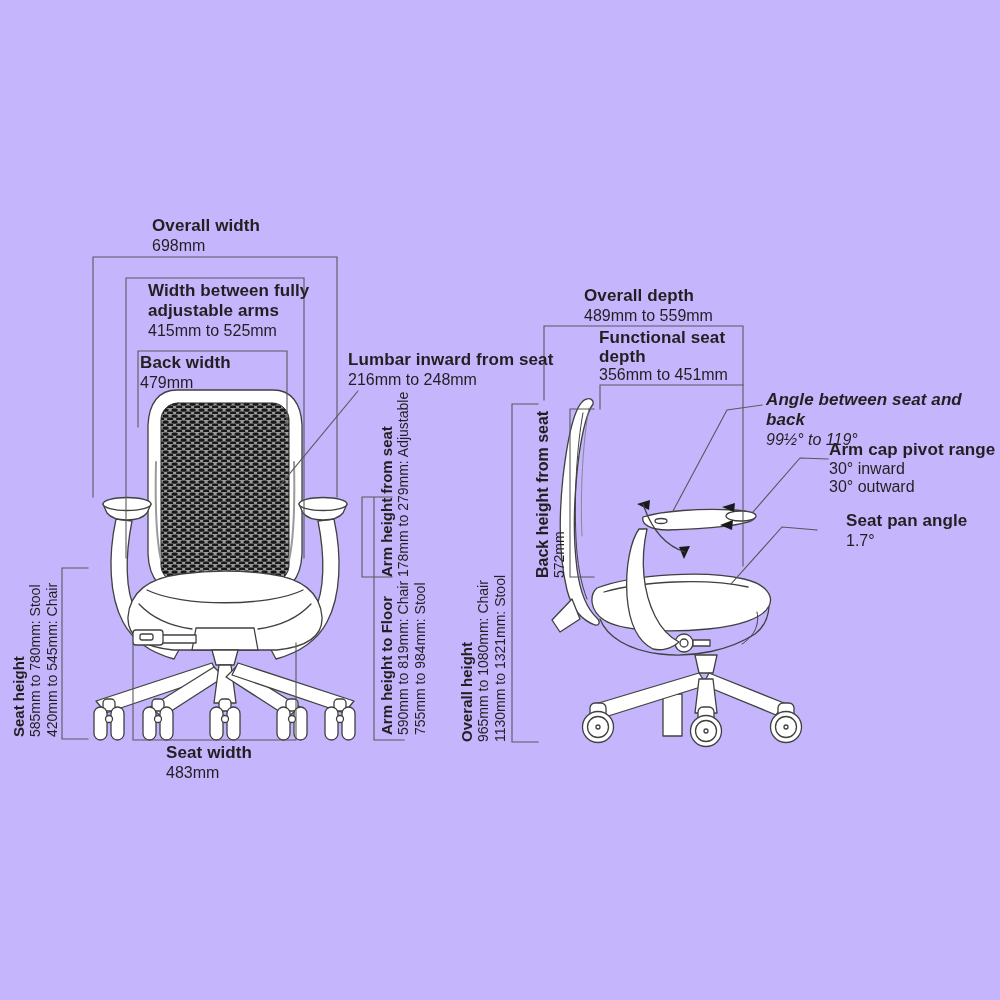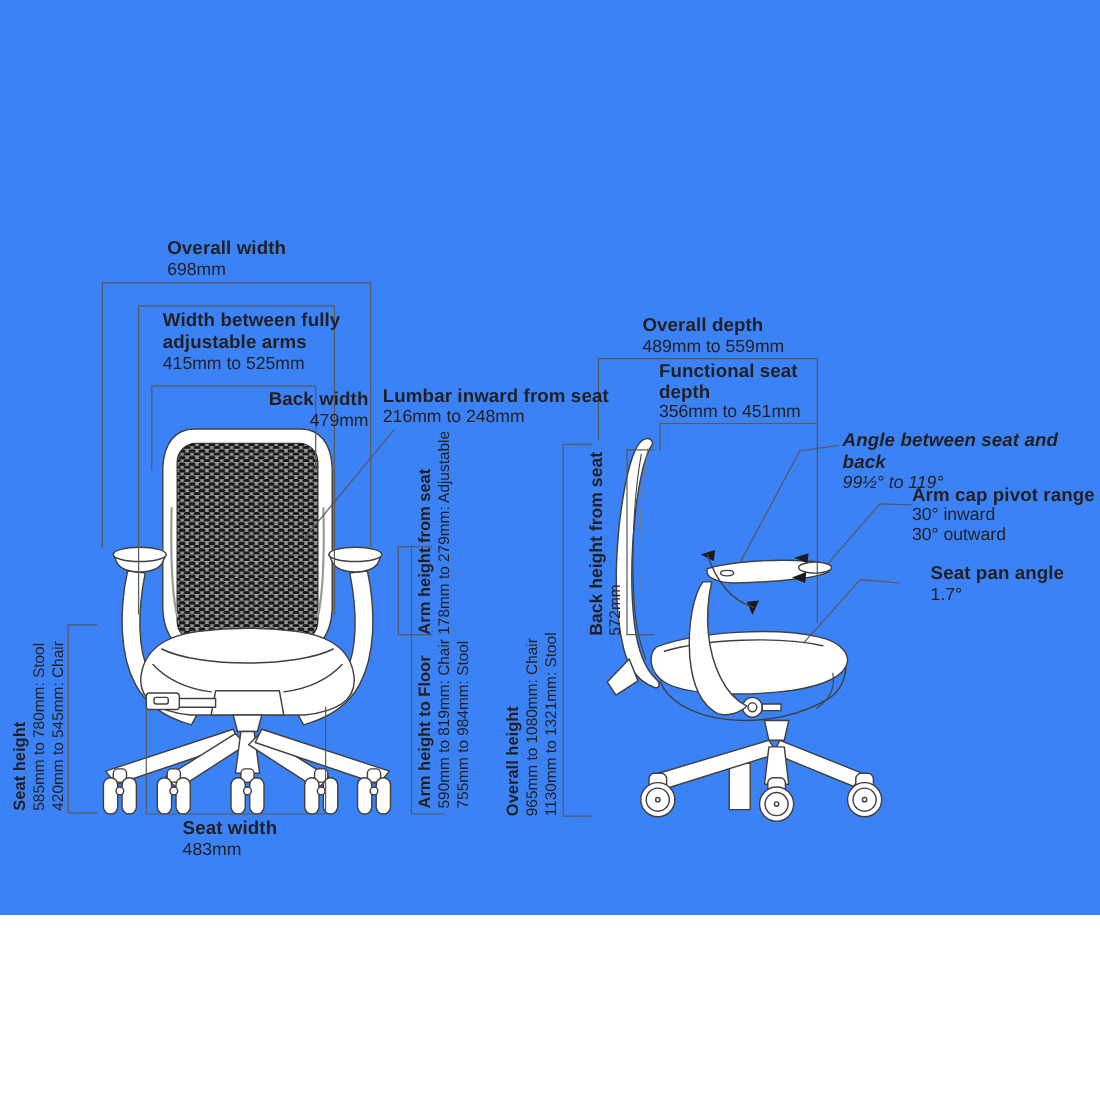--- a/index.html
+++ b/index.html
@@ -1,24 +1,24 @@
 <!DOCTYPE html>
 <html><head>
 <meta charset="utf-8">
 <style>
   html,body { margin:0; padding:0; background:#ffffff; }
   #stage {
-    position:relative; width:1000px; height:832px; background:#3b82f6;
+    position:relative; width:1000px; height:1000px; background:#c4b5fd;
     font-family:"Liberation Sans", sans-serif; color:#231f20; overflow:hidden;
   }
   #art { position:absolute; left:0; top:0; }
   .lbl { position:absolute; color:#231f20; }
   .bt { font-weight:bold; font-size:17px; line-height:20px; letter-spacing:0.1px; }
   .vt { font-size:16px; line-height:19px; }
-  .ctr { text-align:right;padding-left:48px; }
+  .ctr { text-align:left; }
   .vblock { position:absolute; transform-origin:0 0; transform:rotate(-90deg); }
   .vb-b { font-weight:bold; font-size:15px; line-height:17px; white-space:nowrap; }
   .vb-v { font-size:14px; line-height:17px; white-space:nowrap; }
 </style>
 </head>
 <body>
 
 <div id="stage">
 
   <svg id="art" width="1000" height="1000" viewBox="0 0 1000 1000">

